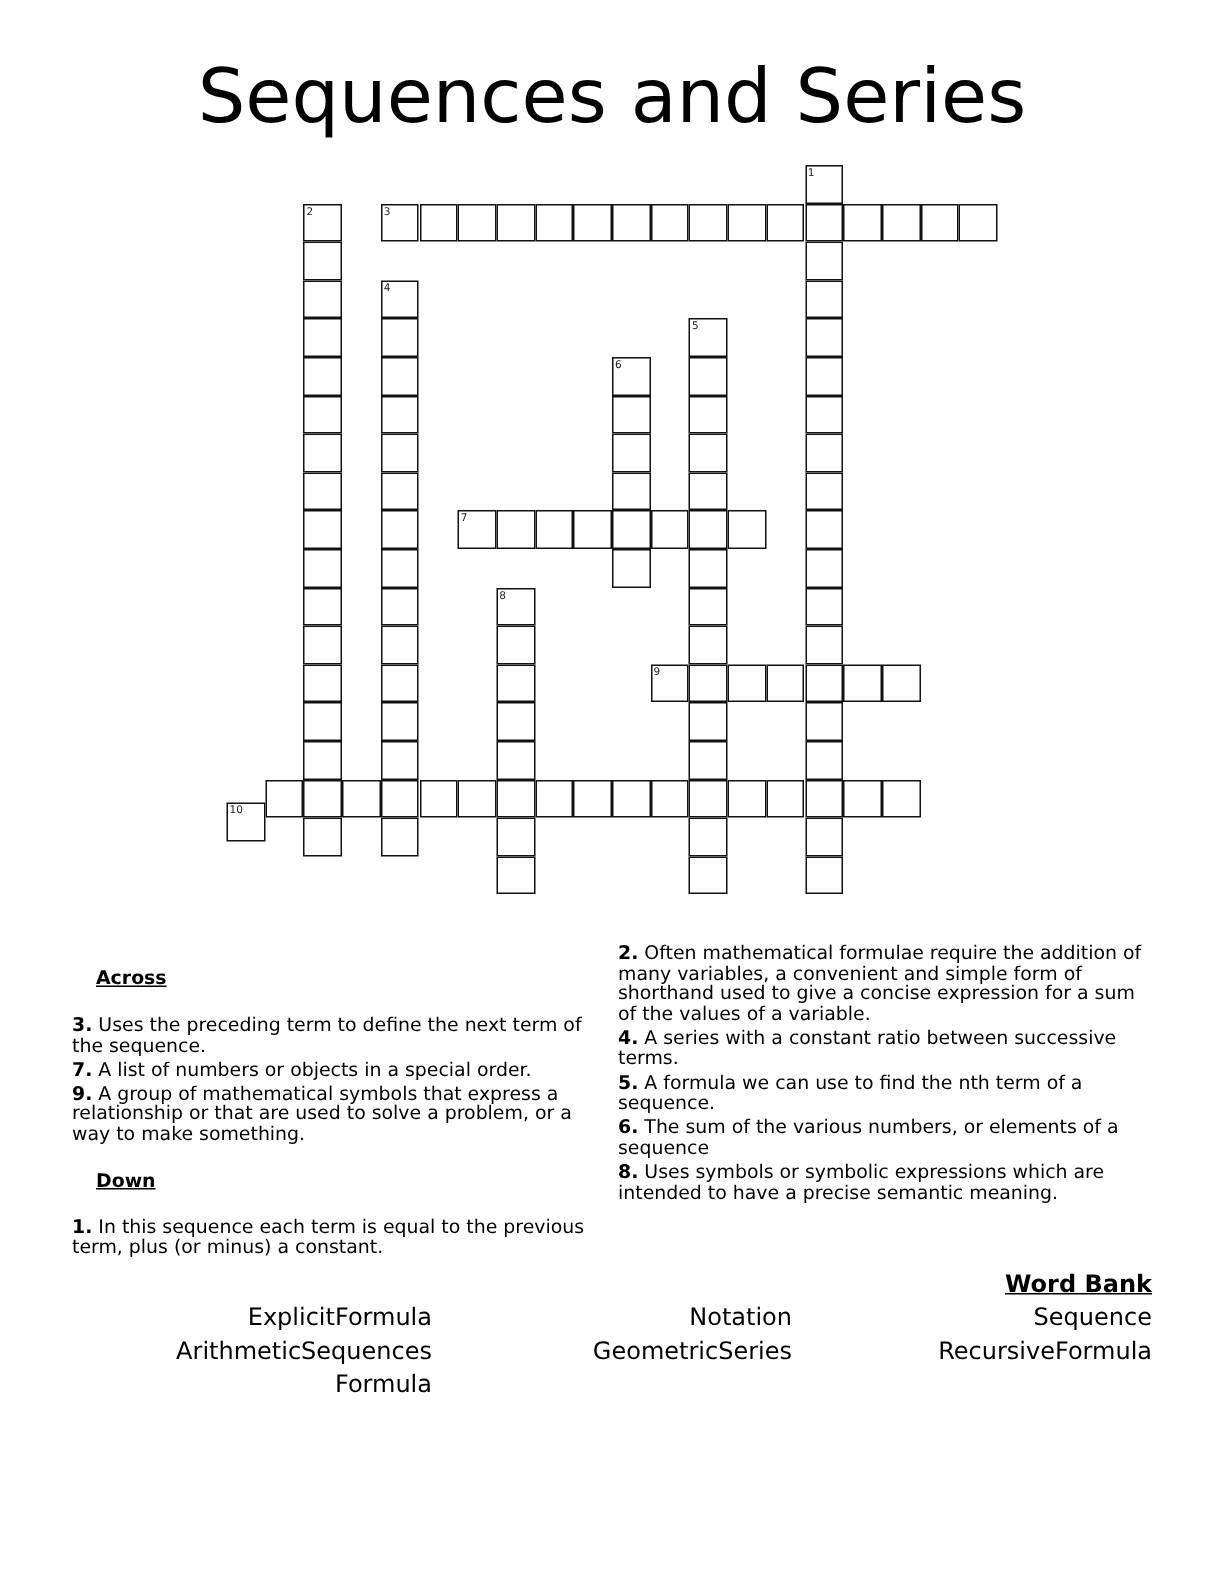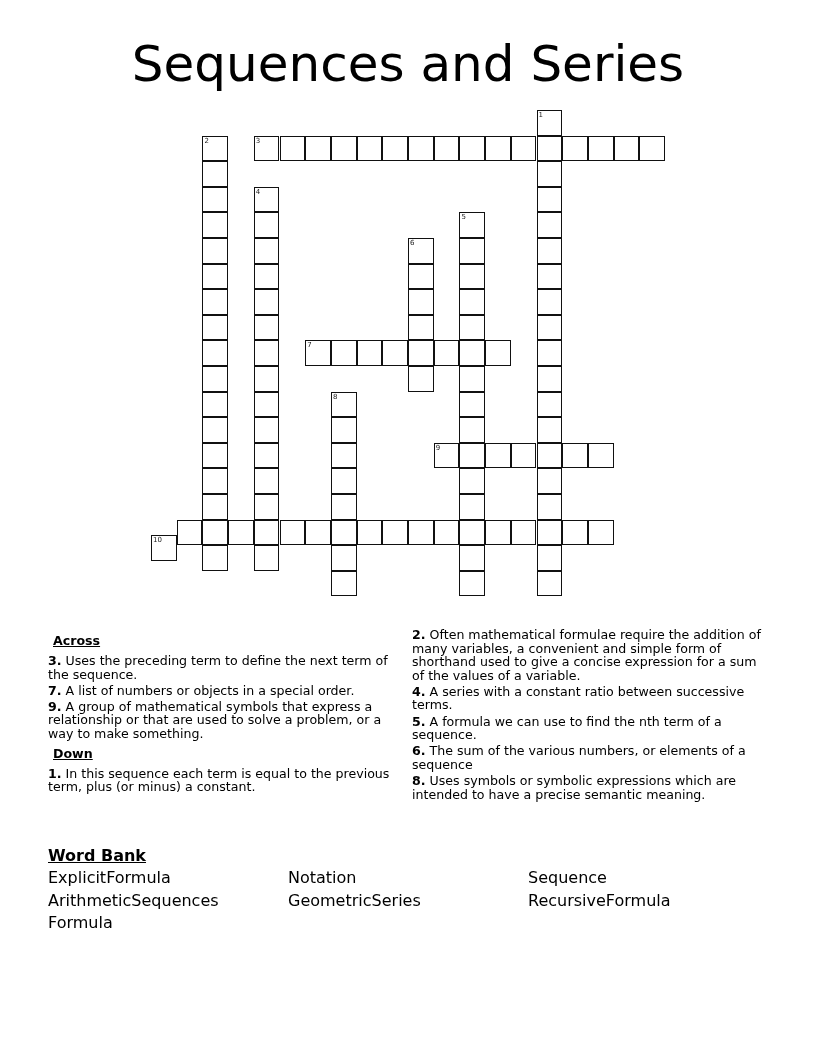--- a/index.html
+++ b/index.html
@@ -6,22 +6,22 @@
   body { width: 816px; height: 1056px; position: relative; overflow: hidden; font-family: "DejaVu Sans", sans-serif; color: #000; }
   .title { position: absolute; left: 0; width: 816px; top: 32px; text-align: center; font-size: 50px; line-height: 64px; font-family: "DejaVu Sans", sans-serif; font-weight: normal; letter-spacing: 0px; }
   .grid { position: absolute; left: 151px; top: 110px; width: 540px; height: 500px; }
   .cell { position: absolute; width: 25.7px; height: 25.6px; box-sizing: border-box; border: 1.3px solid #111; background: #fff; }
   .cell .num { position: absolute; left: 1px; top: 0px; font-size: 7px; line-height: 8px; font-family: "DejaVu Sans", sans-serif; color: #222; }
   .clues { position: absolute; top: 628px; font-size: 12.6px; line-height: 15.8px; font-family: "DejaVu Sans", sans-serif; }
   .clues.left { left: 48px; width: 360px; }
   .clues.right { left: 412px; width: 350px; }
   .clue { margin: 0; line-height: 13.6px; margin-bottom: 2.5px; }
   .clue b { font-weight: bold; }
-  .section-head { text-decoration: underline; font-weight: bold; line-height: 16px; margin: 5px; }
-  .wordbank { position: absolute; left: 48px; top: 845px; width: 720px; font-family: "DejaVu Sans", sans-serif; }
+  .section-head { text-decoration: underline; font-weight: bold; line-height: 16px; margin: 16px; }
+  .wordbank { position: absolute; left: 48px; top: 845px; width: 720px; font-family: "DejaVu Sans", sans-serif; text-align: right; }
   .wordbank .wb-title { font-size: 16px; font-weight: bold; text-decoration: underline; line-height: 22px; }
   .wb-grid { display: grid; grid-template-columns: 240px 240px 240px; grid-auto-rows: 22.5px; font-size: 16px; line-height: 22.5px; }
 </style>
 </head>
 <body>
 
 <div class="title">Sequences and Series</div>
 
 <div class="grid" id="grid">
     <div class="cell" style="left: 385.5px; top: 0px;">

